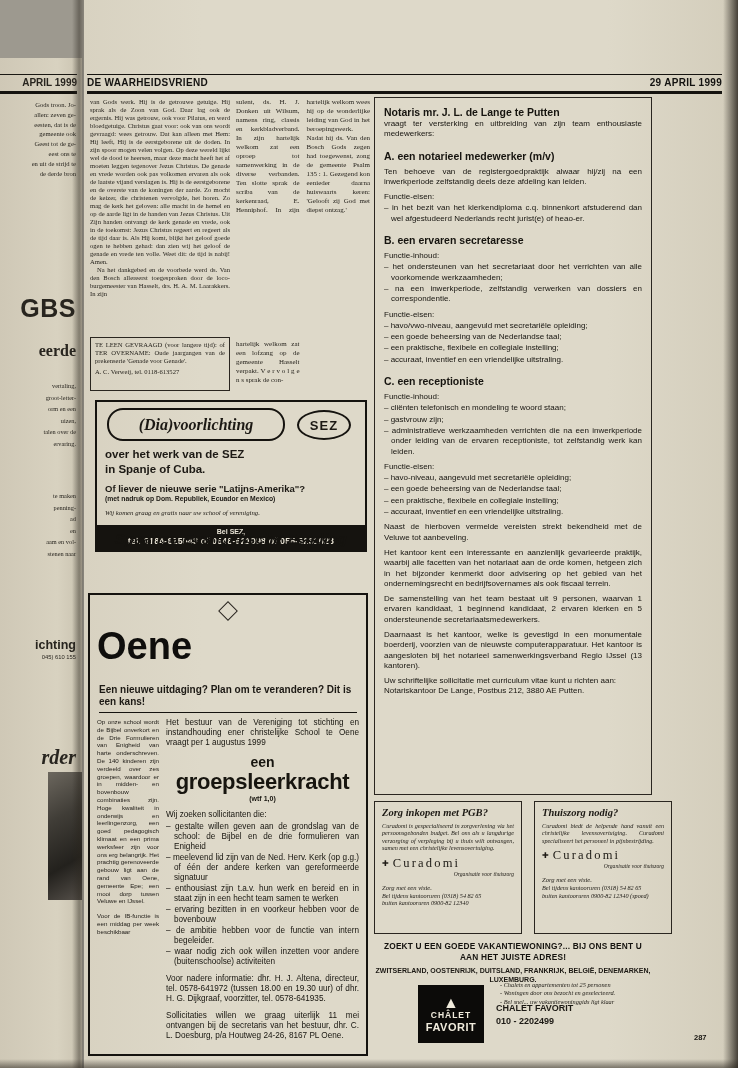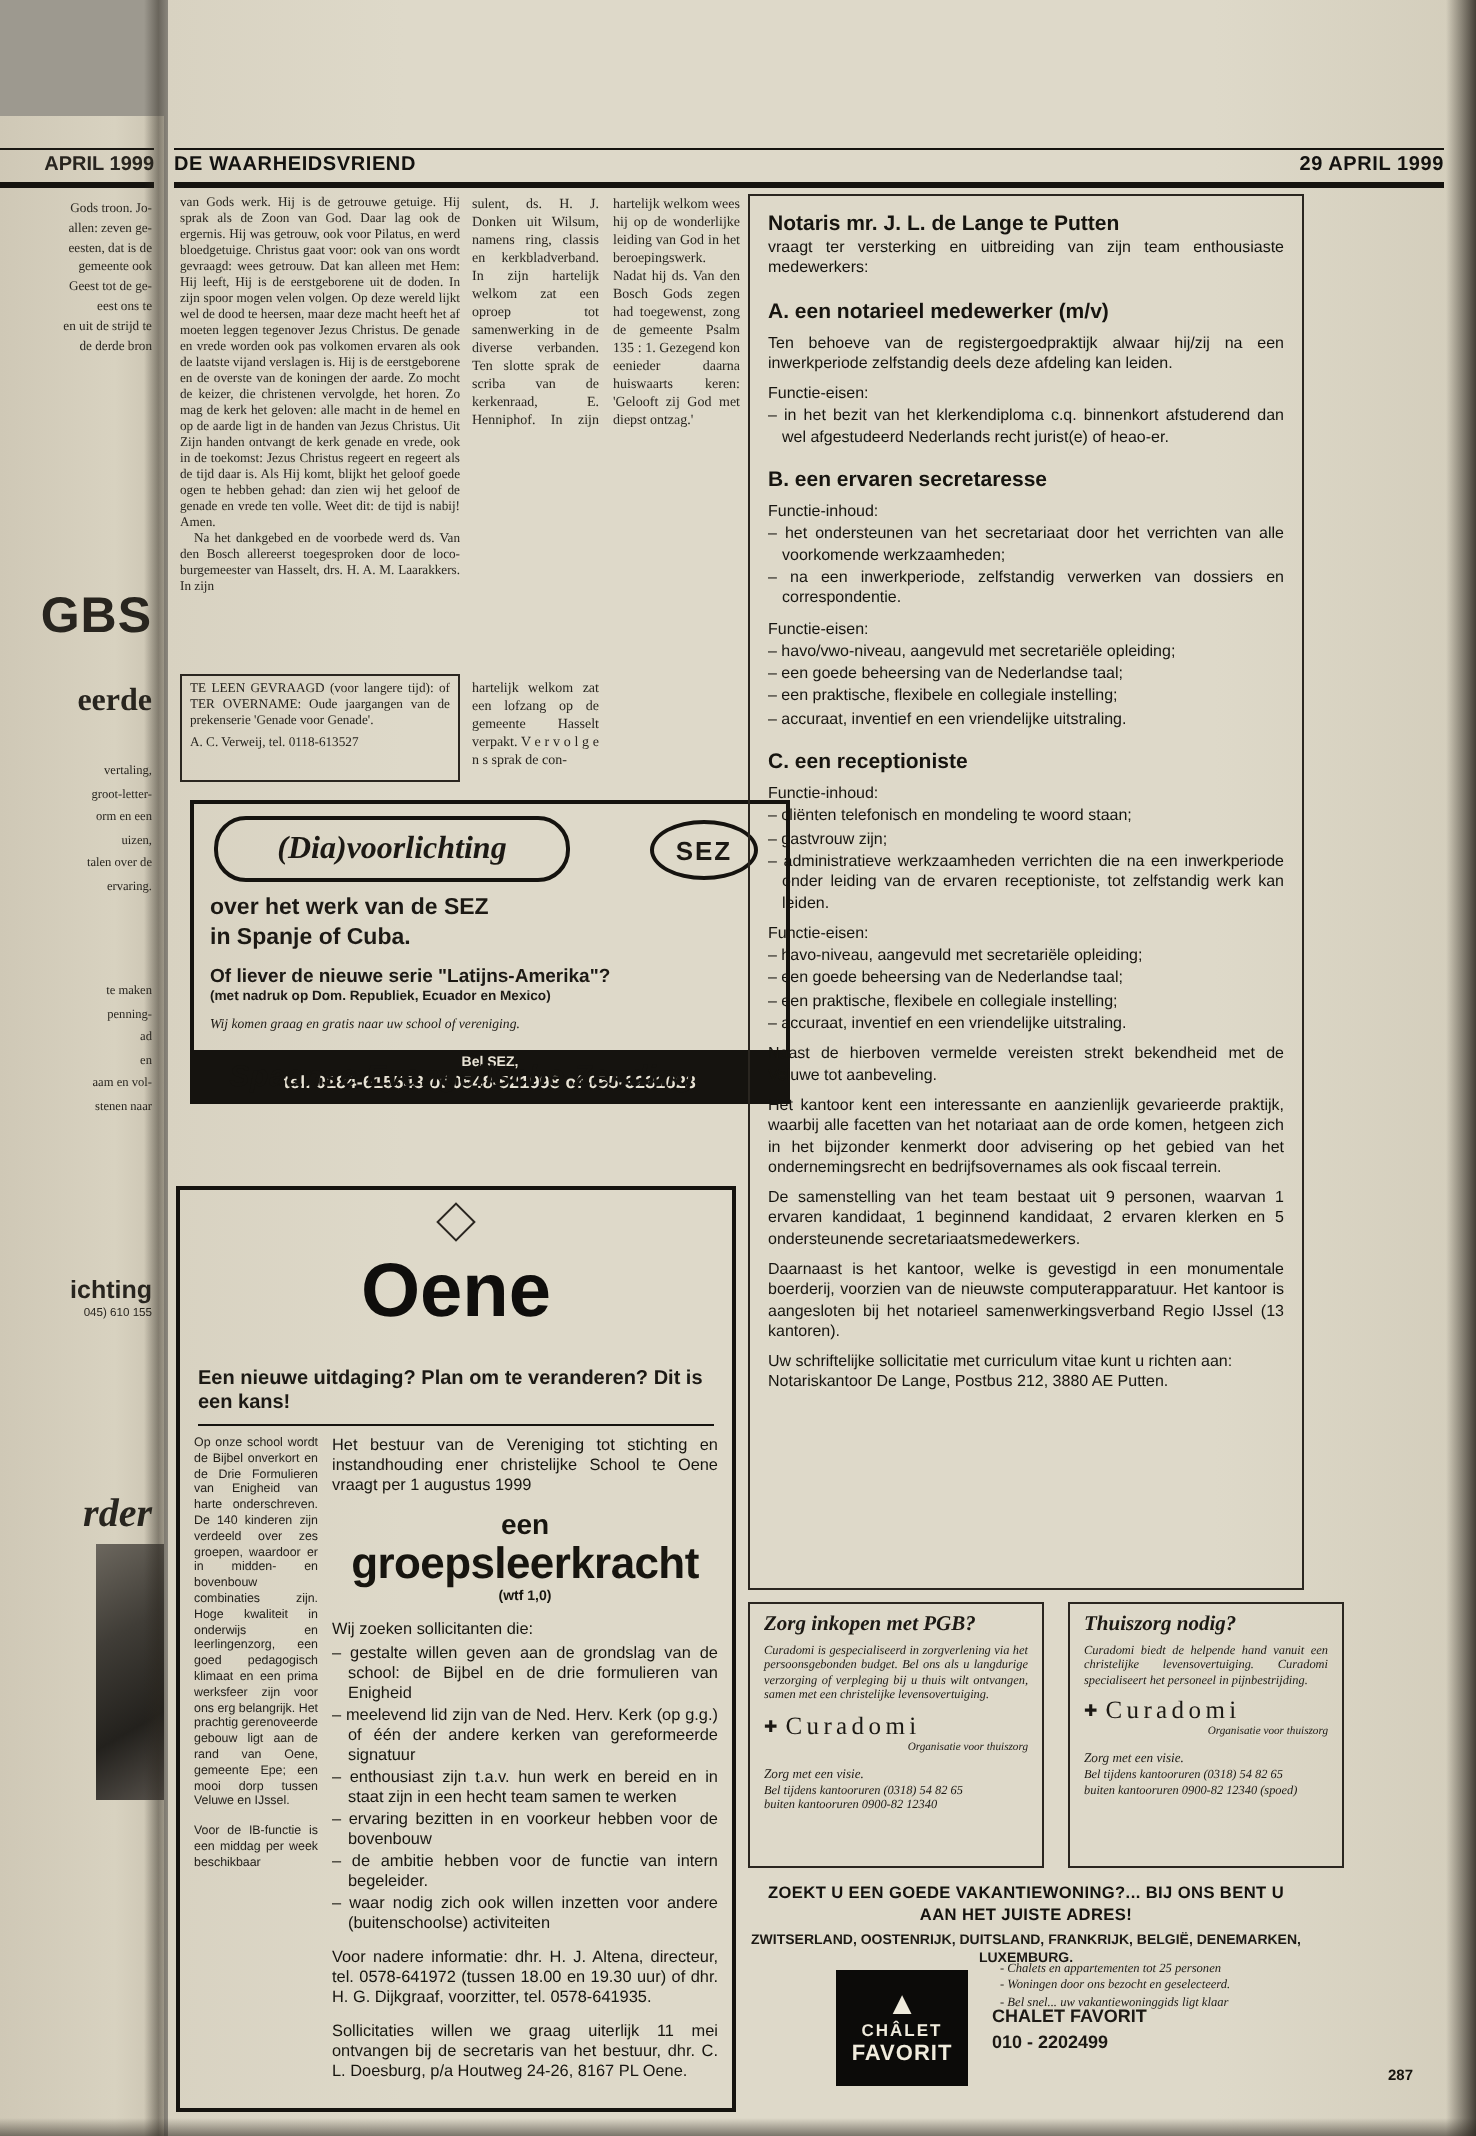--- a/index.html
+++ b/index.html
@@ -45,41 +45,41 @@
   .article p.indent{text-indent:7px}
   .col1{left:6px;top:98px;width:140px}
   .col2{left:152px;top:98px;width:134px;columns:2;column-gap:7px;font-size:7px;line-height:9px}
   .col2cont{left:152px;top:340px;width:134px;height:54px;columns:2;column-gap:7px;column-fill:auto;font-size:7px;line-height:9px}
 
   .classified{position:absolute;left:6px;top:337px;width:140px;height:54px;border:1px solid #2a2620;
     padding:3px 4px;font:6.6px/8px "Liberation Serif",serif;text-align:justify;color:#27241e}
   .classified .contact{margin-top:3px;text-align:left}
 
   
-  .sez{position:absolute;left:11px;top:400px;width:300px;height:152px;border:2px solid #15130f;padding:6px 8px 30px}
+  .sez{position:absolute;left:11px;top:400px;width:272px;height:152px;border:2px solid #15130f;padding:6px 8px 30px}
   .sez-head{position:relative;height:38px}
   .sez-script{position:absolute;left:2px;top:0;width:178px;height:33px;border:2px solid #15130f;border-radius:16px;
     font:italic bold 16px/30px "Liberation Serif",serif;text-align:center}
   .sez-oval{position:absolute;right:6px;top:2px;width:54px;height:30px;border:2px solid #15130f;border-radius:50%;
     font:bold 13px/27px "Liberation Sans",sans-serif;text-align:center;letter-spacing:1px}
   .sez-l1{font:bold 11.5px/13px "Liberation Sans",sans-serif;margin-top:2px}
   .sez-l3{font:bold 9.5px/11px "Liberation Sans",sans-serif;margin-top:7px}
   .sez-l4{font:bold 6.8px/9px "Liberation Sans",sans-serif}
   .sez-l5{font:italic 6.8px/9px "Liberation Serif",serif;margin-top:5px}
   .sez-bar{position:absolute;left:0;right:0;bottom:0;height:25px;background:#15130f;color:#e8e3d5;text-align:center}
   .sez-bar1{font:bold 7px/9px "Liberation Sans",sans-serif;padding-top:2px}
   .sez-bar2{font:bold 8.8px/11px "Liberation Sans",sans-serif;letter-spacing:.2px}
   .sez-footer{position:absolute;left:11px;top:530px;width:272px;text-align:center;
     font:italic 700 15px/18px "Liberation Sans",sans-serif;letter-spacing:.3px;color:#15130f}
 
   
   .oene{position:absolute;left:4px;top:593px;width:280px;height:463px;border:2px solid #15130f;padding:5px 7px}
   .oene-emblem{text-align:center;height:26px}
   .diamond{display:inline-block;width:14px;height:14px;border:1.5px solid #2a2620;transform:rotate(45deg);margin-top:4px}
-  .oene-title{text-align:center;font:800 38px/40px "Liberation Sans",sans-serif;color:#0f0e0c}
+  .oene-title{text-align:left;font:800 38px/40px "Liberation Sans",sans-serif;color:#0f0e0c}
   .oene-headline{font:bold 10px/12px "Liberation Sans",sans-serif;margin:18px 2px 0;padding-bottom:4px;border-bottom:1px solid #15130f}
   .oene-cols{display:flex;gap:7px;margin-top:5px}
   .oene-side{width:62px;font:6.2px/7.8px "Liberation Sans",sans-serif;text-align:justify;color:#23201b}
   .oene-main{flex:1;font:8.2px/10px "Liberation Sans",sans-serif;text-align:justify;color:#17150f}
   .vac-pre{text-align:center;font:bold 14px/16px "Liberation Sans",sans-serif;margin-top:6px}
   .vac{text-align:center;font:800 22px/24px "Liberation Sans",sans-serif;letter-spacing:-.3px}
   .vac-sub{text-align:center;font:bold 7px/9px "Liberation Sans",sans-serif}
   .dash-list{list-style:none;margin-top:2px}
   .dash-list li{padding-left:8px;text-indent:-8px;margin-top:1px}
   .dash-list li::before{content:"– "}

